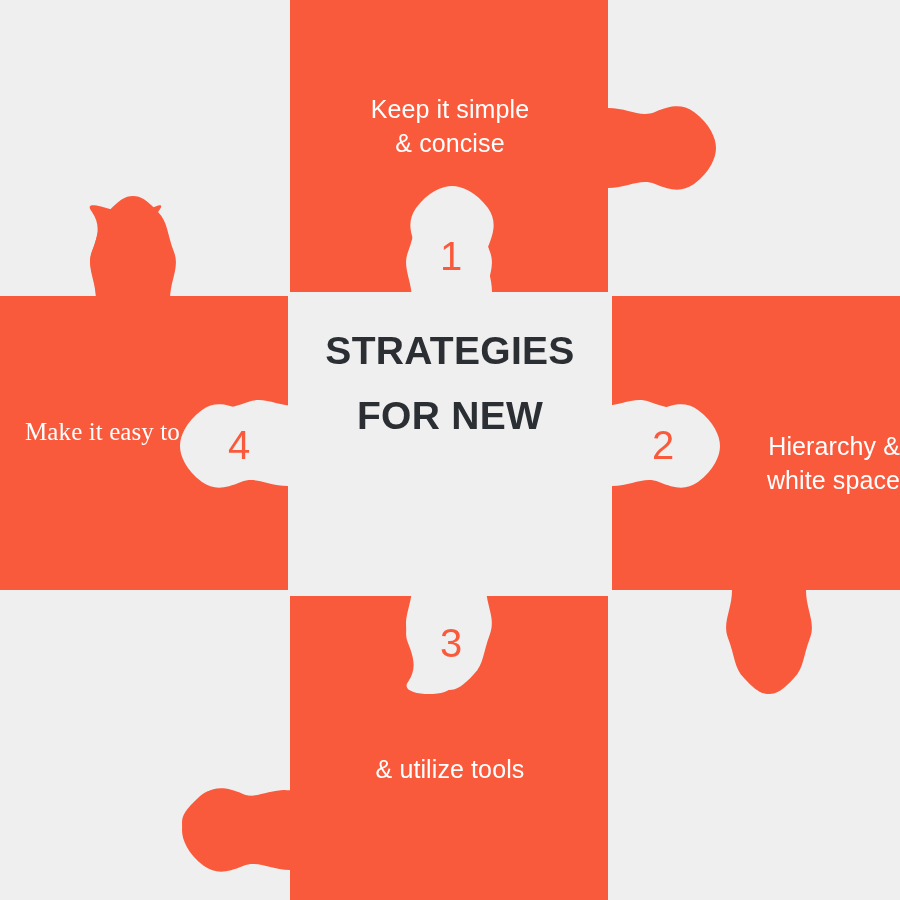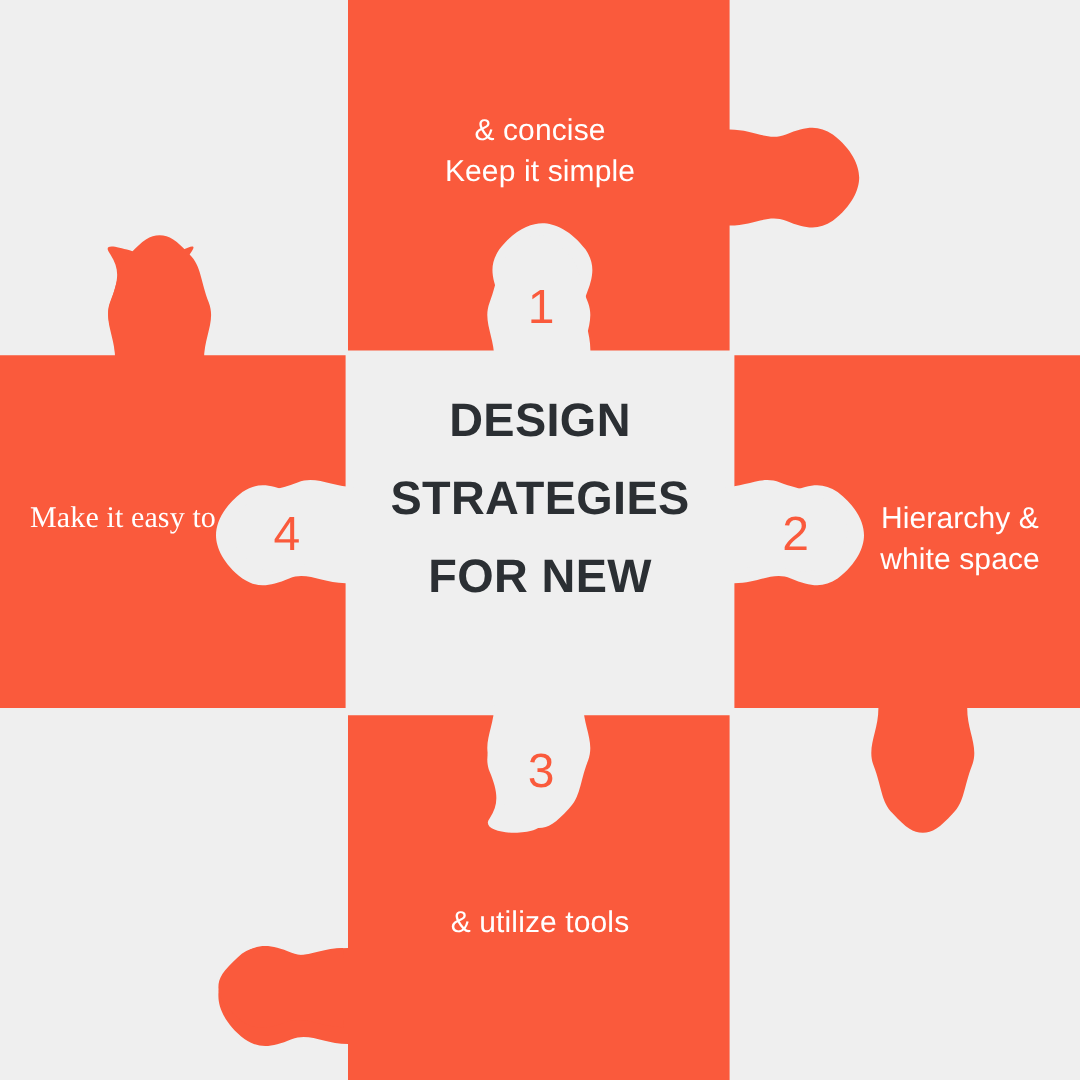--- a/index.html
+++ b/index.html
@@ -41,22 +41,23 @@
     text-align: center;
     letter-spacing: 0.1px;
   }
   #label-top {
     left: 290px;
     top: 92px;
     width: 320px;
   }
   #label-right {
     left: 700px;
-    top: 415px;
+    top: 429px;
     width: 200px;
+    text-align: right;
   }
   #label-bottom {
     left: 290px;
     top: 752px;
     width: 320px;
   }
   #label-left {
     left: 0px;
     top: 415px;
     width: 205px;
@@ -232,28 +233,27 @@
                C 192,451 196,457 208,468
                C 218,478 230,479 248,472
                C 264,466 276,476 296,476
                Z"></path>
     </g>
   </svg>
 
   <div class="layer-text">
 
     <div id="center-title">
-      <div>DESIGN</div>
       <div>STRATEGIES</div>
       <div>FOR NEW</div>
     </div>
 
     <div class="piece-label" id="label-top">
+      <div>Keep it simple</div>
       <div>&amp; concise</div>
-      <div>Keep it simple</div>
     </div>
 
     <div class="piece-label" id="label-right">
       <div>Hierarchy &amp;</div>
       <div>white space</div>
     </div>
 
     <div class="piece-label" id="label-bottom">
       <div>&amp; utilize tools</div>
     </div>

